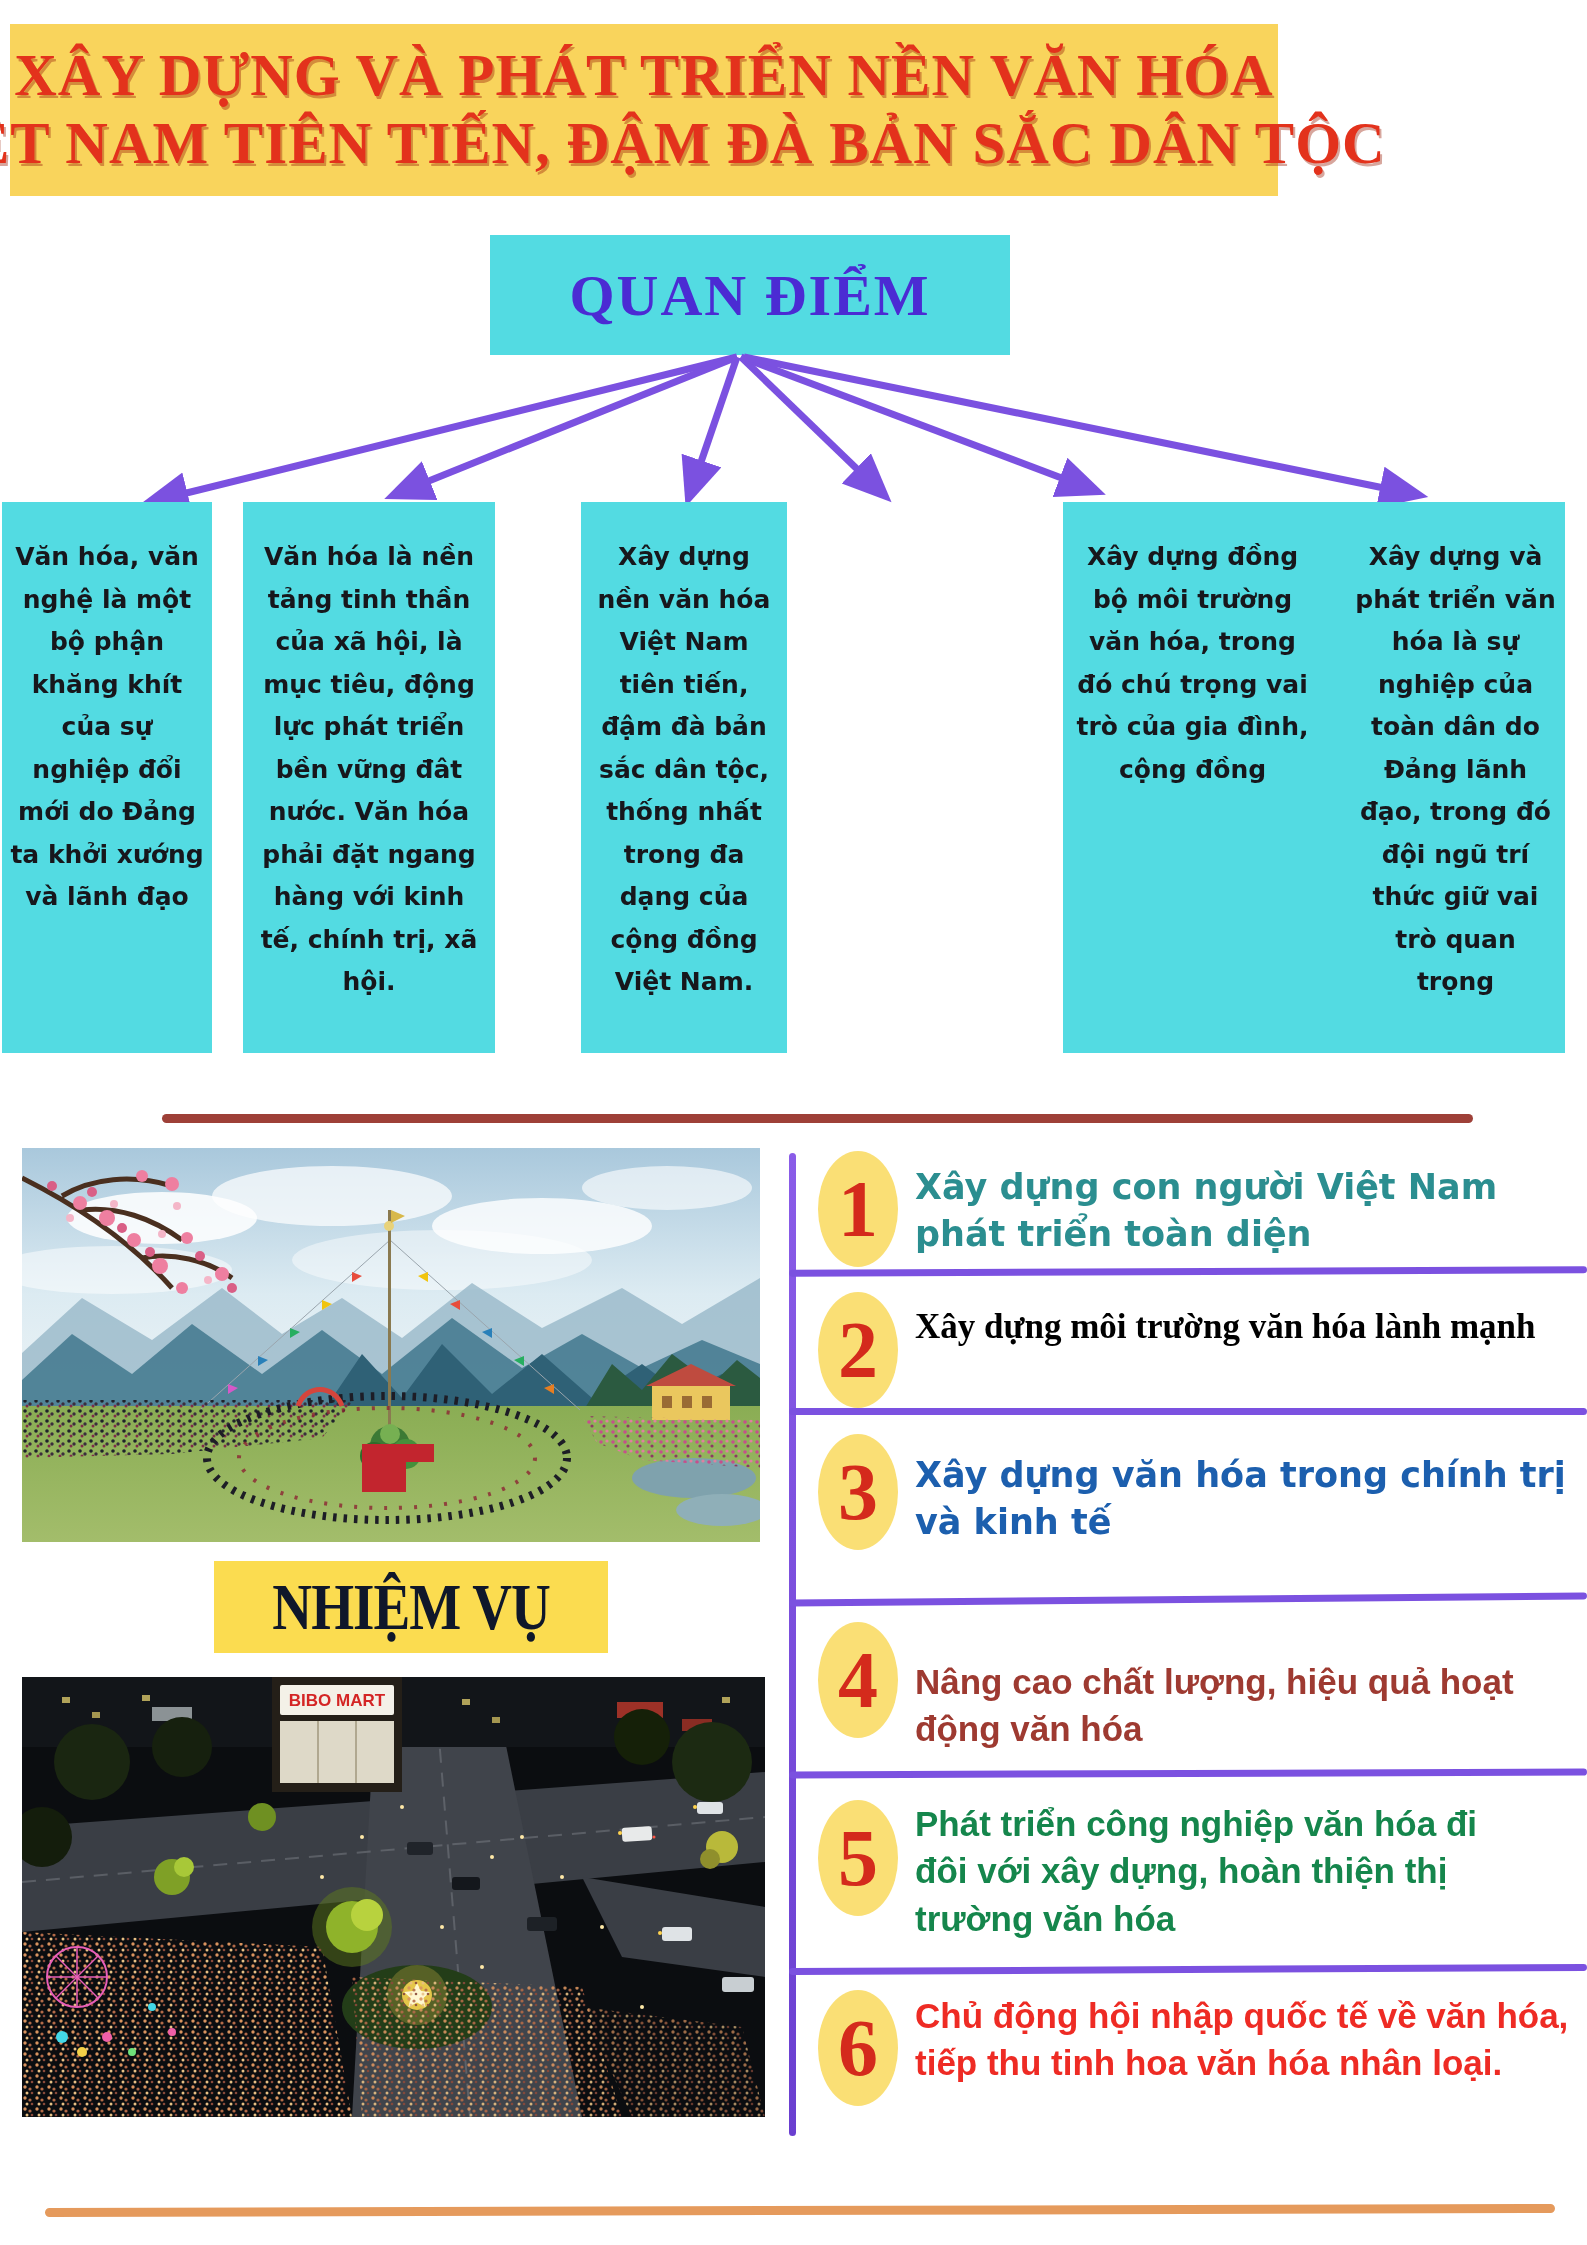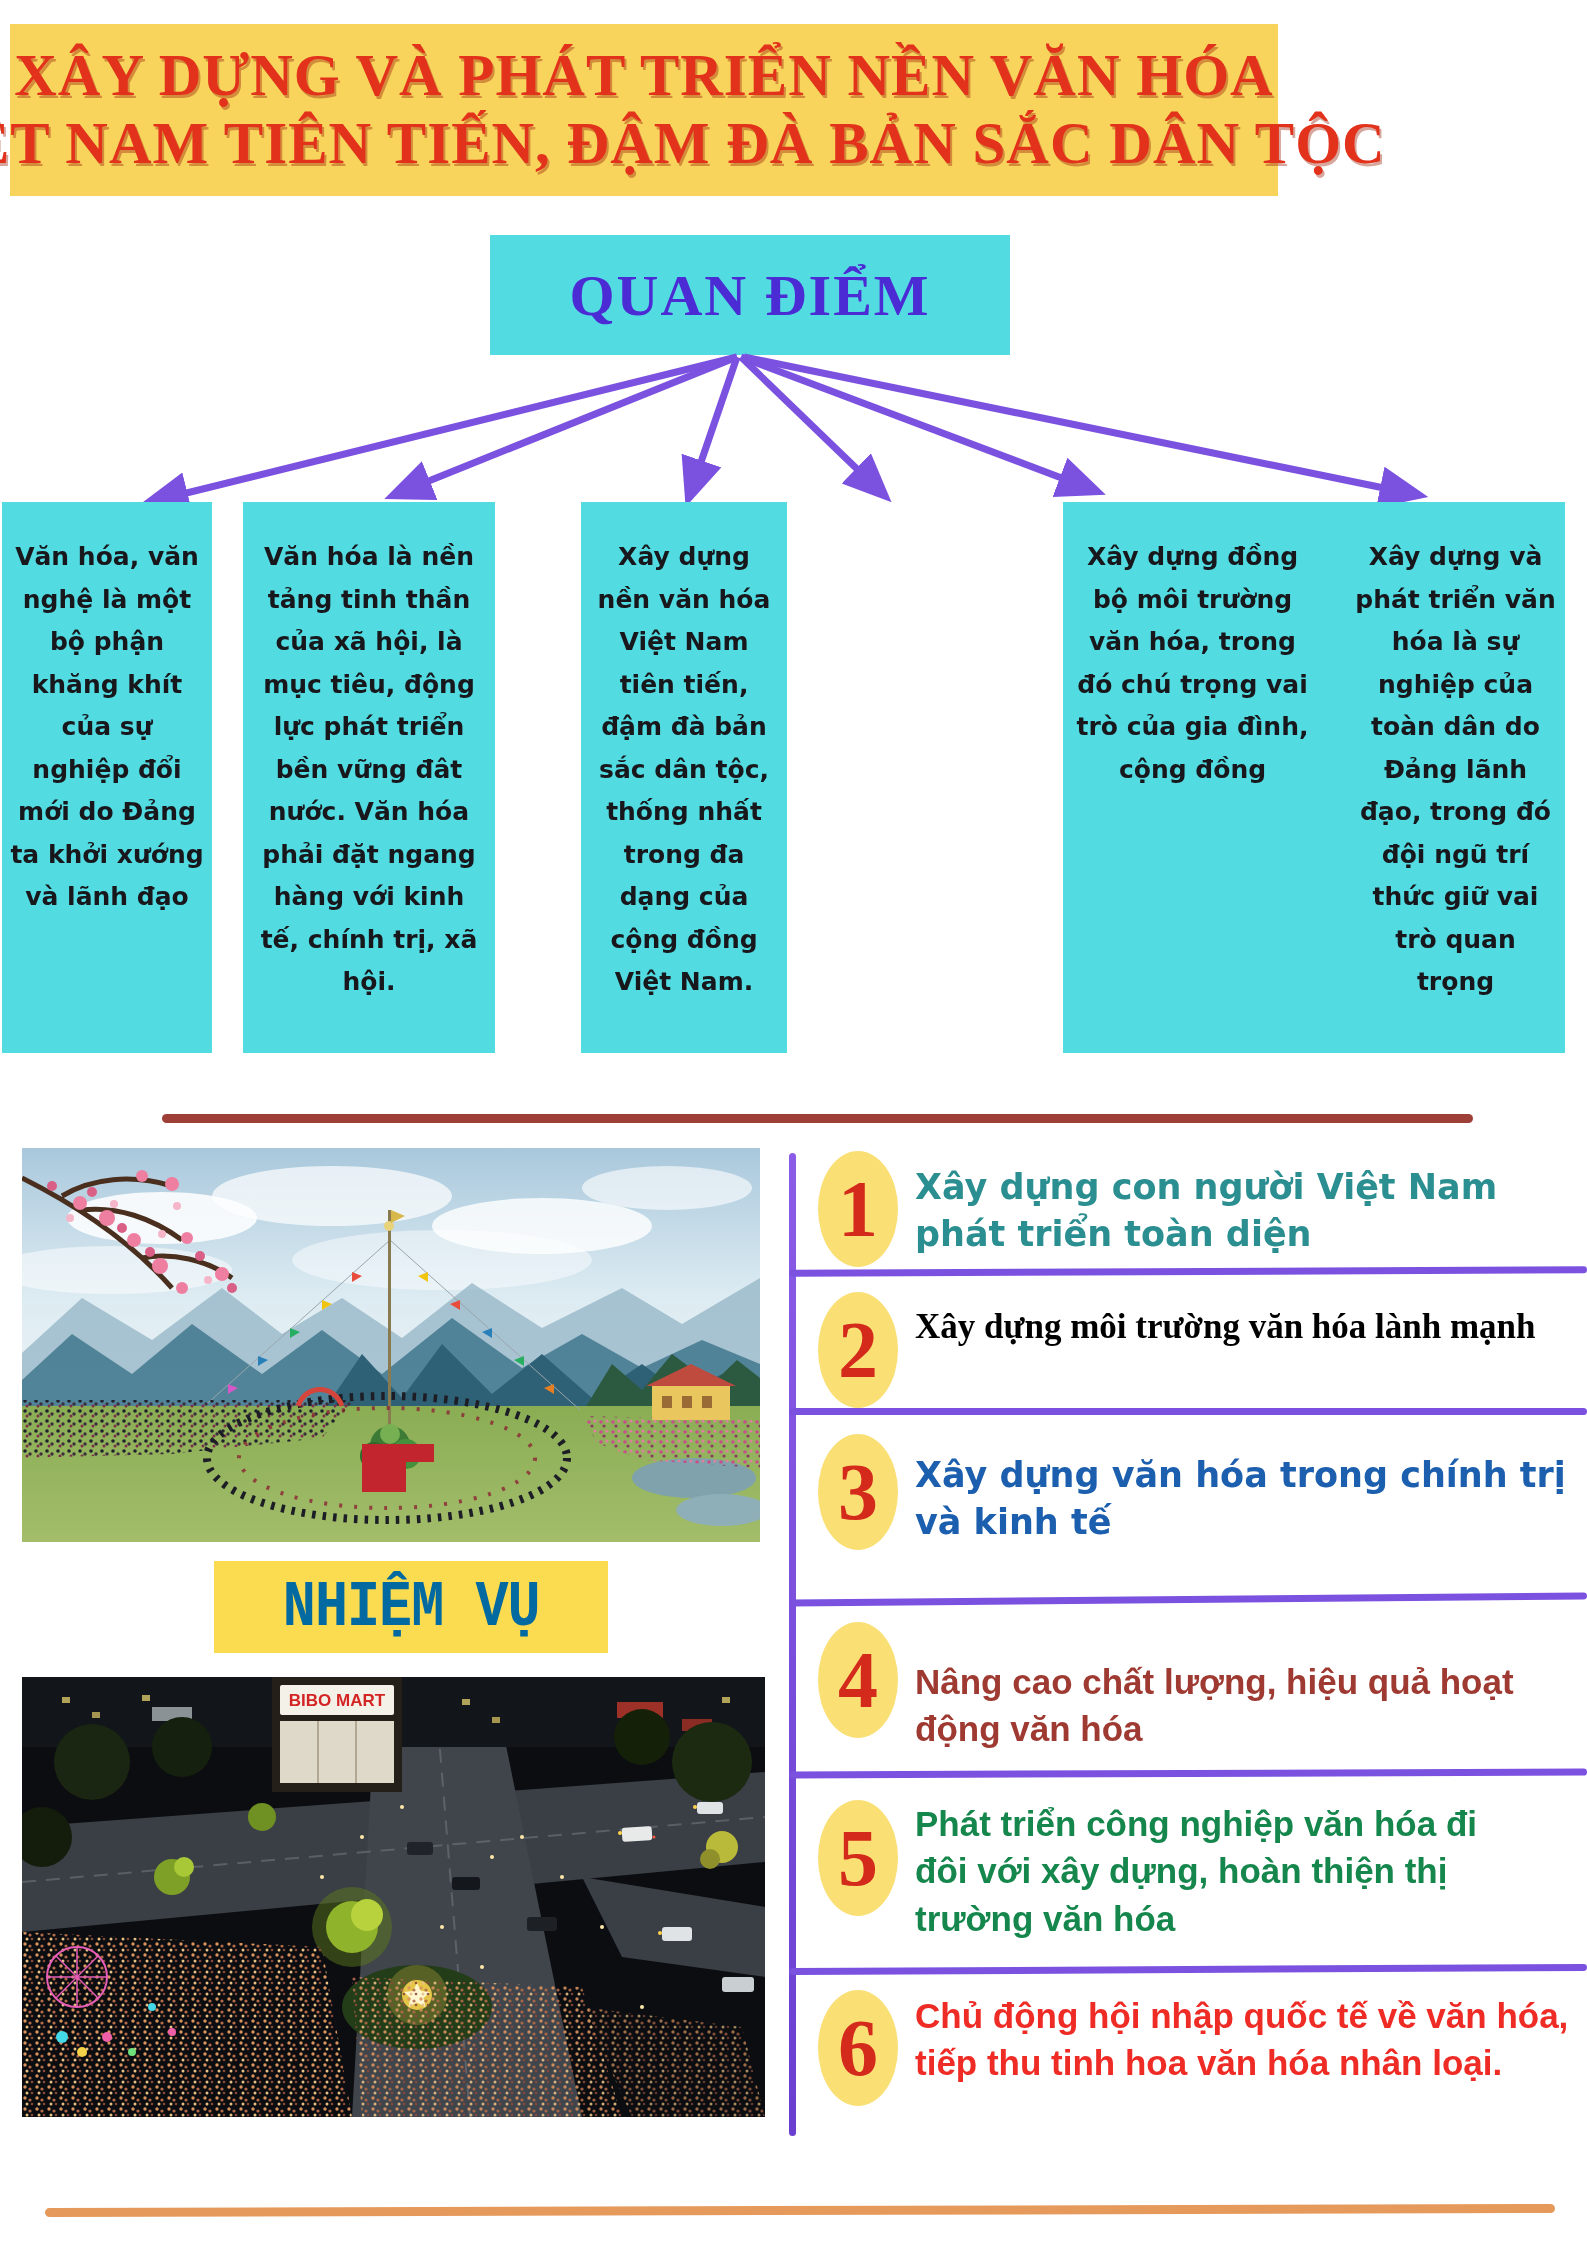--- a/index.html
+++ b/index.html
@@ -33,22 +33,22 @@
   #vpb6{left:1310px;width:255px;padding-left:44px;}
 
   .divider{position:absolute;left:162px;top:1114px;width:1311px;height:9px;background:#9E4038;border-radius:5px;}
 
   
   .photo1{position:absolute;left:22px;top:1148px;width:738px;height:394px;}
   .photo2{position:absolute;left:22px;top:1677px;width:743px;height:440px;}
 
   
   .tasks-title{position:absolute;left:214px;top:1561px;width:394px;height:92px;background:#FBDC50;
-               display:flex;align-items:center;justify-content:center;color:#0369a1;
-               font-family:Liberation Mono, monospace;font-weight:bold;font-size:58px;letter-spacing:-1px;
+               display:flex;align-items:center;justify-content:center;color:#0f172a;
+               font-family:Liberation Serif, serif;font-weight:bold;font-size:58px;letter-spacing:-1px;
                transform-origin:center;}
   .tasks-title span{display:block;transform:scale(.95,1.12);}
 
   
   .vline{position:absolute;left:789px;top:1153px;width:7px;height:983px;border-radius:4px;
          background:linear-gradient(#8a5ce8,#6a3fd0);}
   .sep{position:absolute;left:789px;width:798px;height:7px;background:#7B51E0;border-radius:4px;}
   #sep1{top:1268px;transform:rotate(-.25deg);}
   #sep2{top:1408px;}
   #sep3{top:1596px;transform:rotate(-.5deg);}

